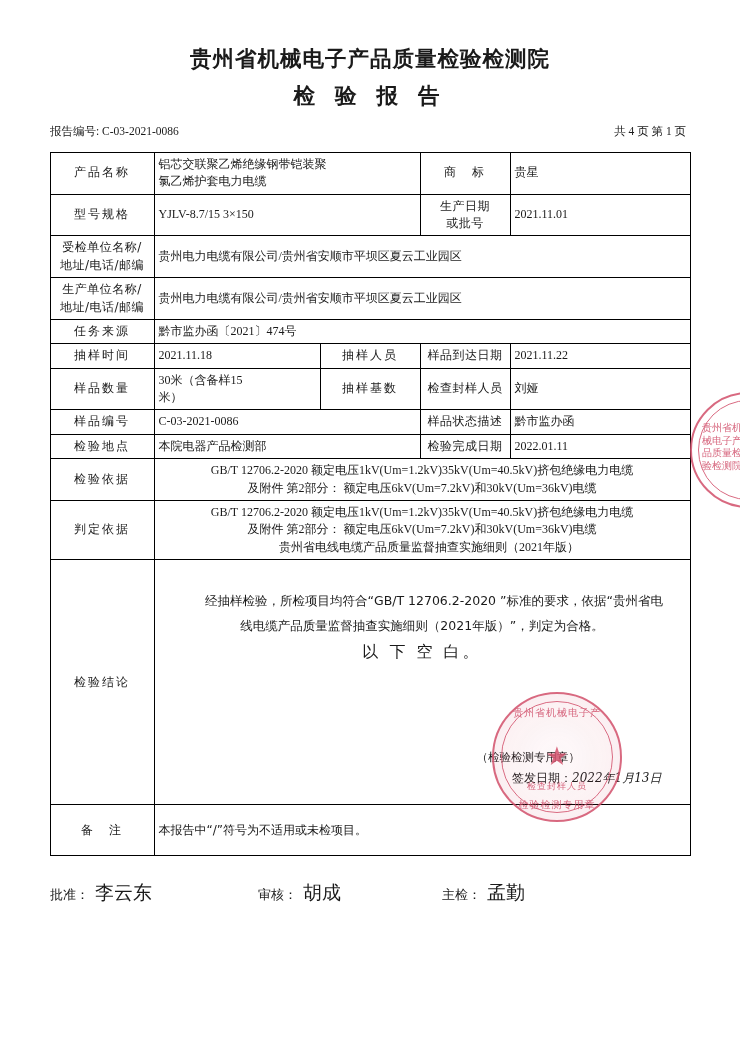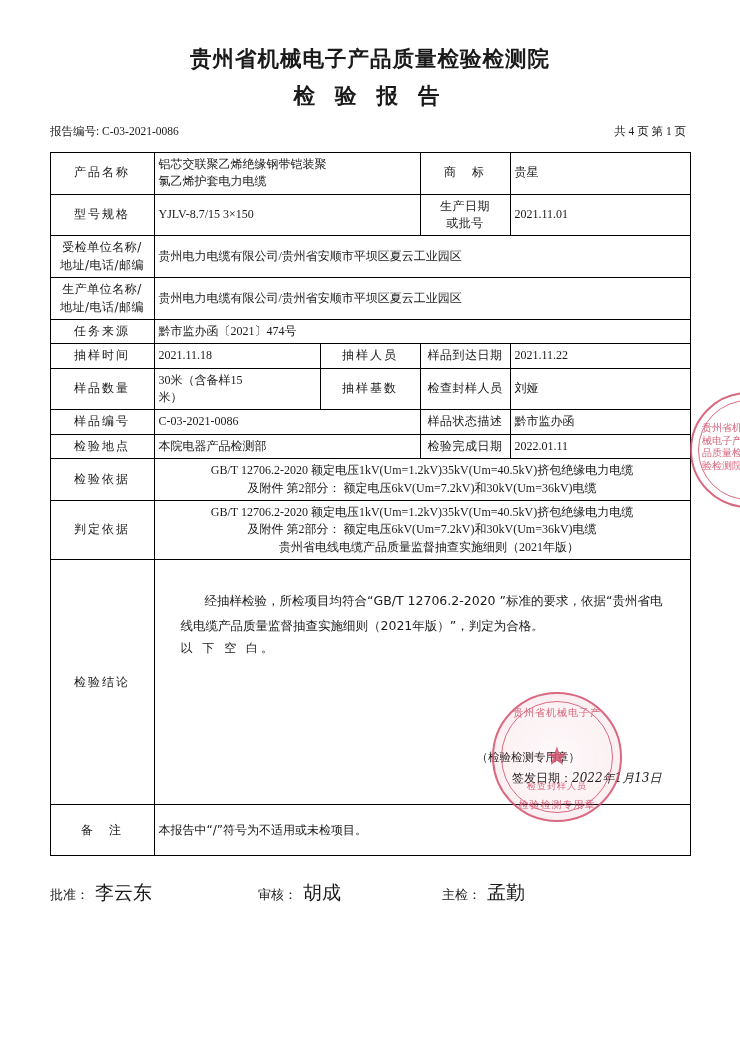--- a/index.html
+++ b/index.html
@@ -113,29 +113,30 @@
     height: 238px;
     vertical-align: top;
     position: relative;
     padding: 0;
   }
   .concl-inner {
     position: relative;
     height: 100%;
     padding: 26px 22px 0 22px;
     box-sizing: border-box;
+    text-align: center;
   }
   .concl-p {
     font-size: 12.5px;
     line-height: 1.95;
     text-indent: 24px;
     font-family: "DejaVu Sans", sans-serif;
   }
   .concl-blank {
-    font-size: 12px;
+    font-size: 16px;
     letter-spacing: 3px;
     font-family: "DejaVu Sans", sans-serif;
     margin-top: 2px;
   }
   .seal-label {
     position: absolute;
     left: 318px;
     top: 186px;
     font-size: 11.5px;
     font-family: "DejaVu Sans", sans-serif;

